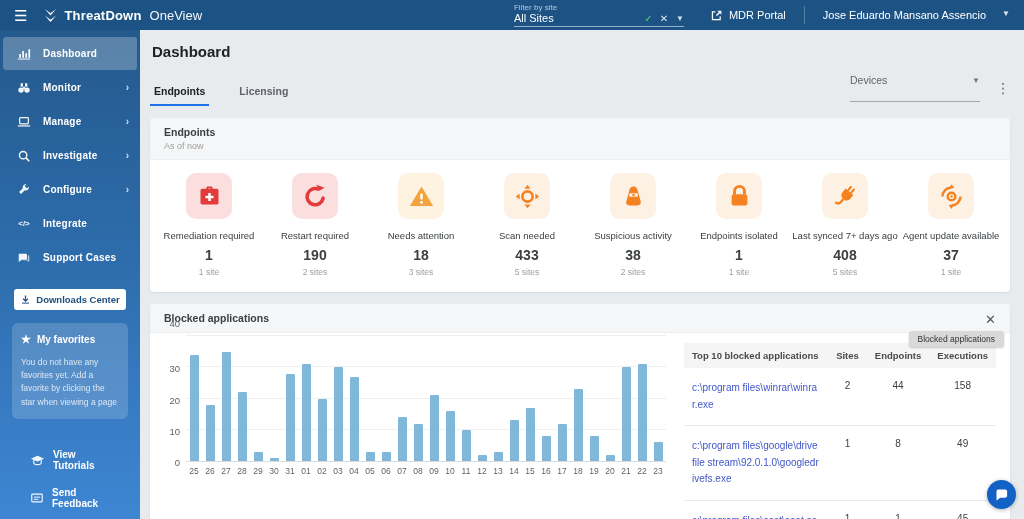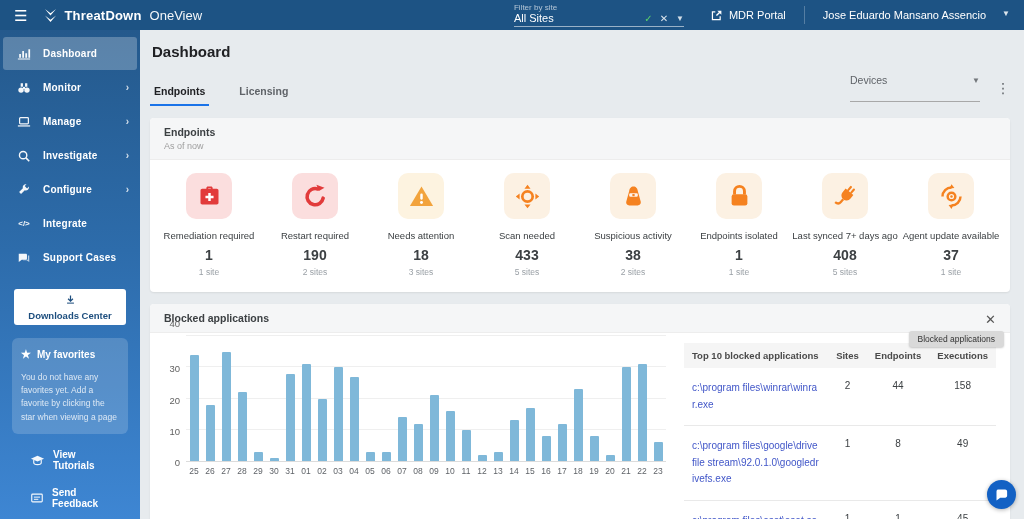--- a/index.html
+++ b/index.html
@@ -34,23 +34,23 @@
   .sidebar{position:absolute;top:30px;left:0;width:140px;height:489px;
     background:linear-gradient(180deg,var(--side-top) 0%,#2d6cab 45%,var(--side-bottom) 100%);
     display:flex;flex-direction:column;z-index:20;}
   .side-item{display:flex;align-items:center;height:33px;padding:0 8px 0 13px;color:#fff;
     font-size:10px;font-weight:600;cursor:pointer;margin:1px 3px;border-radius:3px;}
   .side-item.active{background:rgba(255,255,255,.25);}
   .side-ic{width:16px;display:inline-flex;justify-content:center;margin-right:11px;opacity:.95;}
   .side-label{flex:1;letter-spacing:.2px;}
   .side-chev{font-size:10px;opacity:.8;}
   .code-ic{font-size:8px;font-weight:700;}
-  .dl-btn{margin:14px auto 0;width:112px;height:36px;background:#fff;color:#1d4e7e;border:none;
+  .dl-btn{margin:14px auto 0;width:112px;height:21px;background:#fff;color:#1d4e7e;border:none;
     border-radius:3px;font-size:9.5px;font-weight:700;display:flex;align-items:center;justify-content:center;
-    gap:5px;cursor:pointer;font-family:"Liberation Sans",sans-serif;flex-direction:column;}
+    gap:5px;cursor:pointer;font-family:"Liberation Sans",sans-serif;}
   .fav-card{margin:13px 12px 0;background:rgba(255,255,255,.17);border-radius:6px;padding:10px 9px;color:#fff;}
   .fav-title{font-size:10px;font-weight:700;display:flex;align-items:center;gap:6px;}
   .fav-star{font-size:11px;}
   .fav-body{margin-top:10px;font-size:8.5px;line-height:1.55;color:rgba(255,255,255,.8);}
   .side-spacer{flex:1;}
   .side-foot{display:flex;align-items:center;gap:8px;color:#fff;font-size:10px;font-weight:600;
     padding:8px 30px;cursor:pointer;}
   .side-foot .side-ic{margin-right:0;}
 
   

